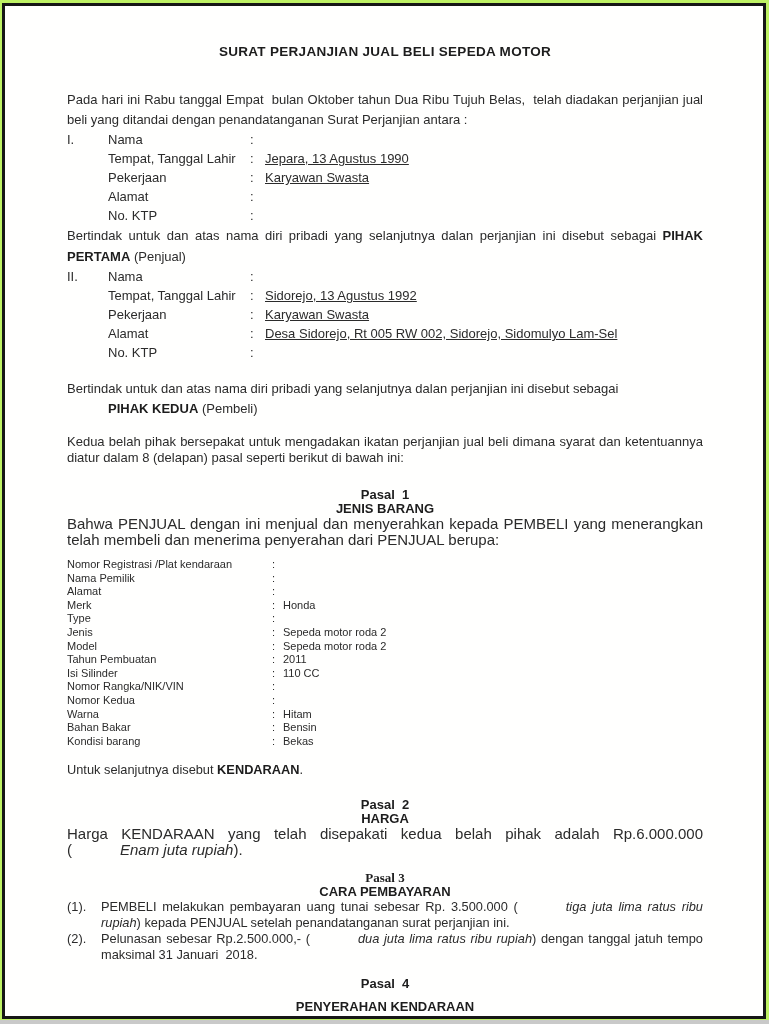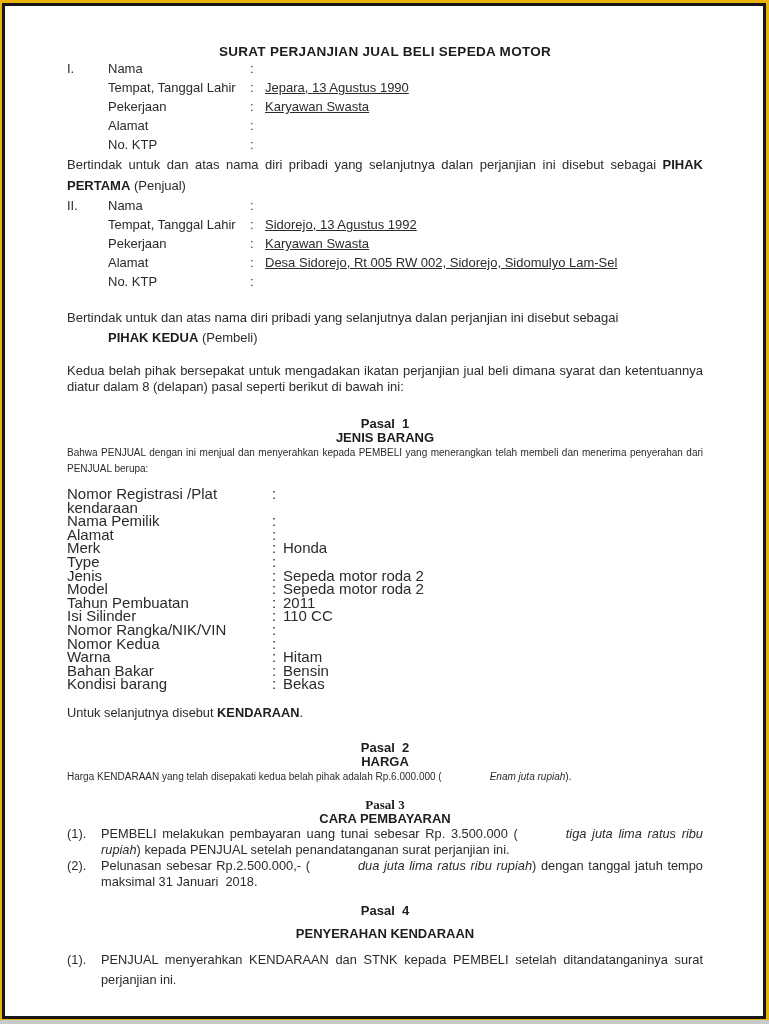--- a/index.html
+++ b/index.html
@@ -6,21 +6,21 @@
   html, body { background: #ffffff; }
   body {
     width: 769px; height: 1024px;
     font-family: "Liberation Sans", sans-serif;
     color: #2b2b2b;
     overflow: hidden;
     position: relative;
   }
   .page {
     position: absolute; inset: 0;
-    background: #eab308;
+    background: #bef264;
   }
   .frame {
     position: absolute;
     top: 3px; left: 2px; right: 3px; bottom: 5px;
     border: 3px solid #161616;
     background: #fffffe;
     overflow: hidden;
   }
   .bottom-strip {
     position: absolute; left: 0; right: 0; bottom: 0; height: 4px;
@@ -73,30 +73,30 @@
     text-align: center;
     font-weight: bold;
     color: #1d1d1d;
     font-size: 13px;
     line-height: 14px;
     white-space: pre-wrap;
   }
   .pasal1-head { margin-top: 23px; }
   .pasal-body {
     line-height: 15.5px;
-    font-size: 10px;
+    font-size: 15px;
     text-align: justify;
     white-space: pre-wrap;
   }
   .vlist { margin-top: 11px; }
   .vrow {
     display: grid;
     grid-template-columns: 205px 11px 1fr;
     line-height: 13.6px;
-    font-size: 15px;
+    font-size: 11px;
     white-space: pre-wrap;
   }
   .untuk { margin-top: 14px; line-height: 15px; font-size: 12.8px; white-space: pre-wrap; }
   .pasal2-head { margin-top: 21px; }
   .pasal3-head { margin-top: 14px; font-family: Liberation Serif, serif; }
   .pasal4-head { margin-top: 14px; }
   .pasal4-sub  { margin-top: 9px; }
   .items { }
   .item {
     display: grid;
@@ -111,20 +111,21 @@
 </style>
 </head>
 <body>
 
 <div class="page">
   <div class="frame">
     <div class="content">
 
       <div class="title">SURAT PERJANJIAN JUAL BELI SEPEDA MOTOR</div>
 
+      <p class="intro">Pada hari ini Rabu tanggal Empat  bulan Oktober tahun Dua Ribu Tujuh Belas,  telah diadakan perjanjian jual beli yang ditandai dengan penandatanganan Surat Perjanjian antara :</p>
 
       <div class="party">
         <div class="prow">
           <span class="num">I.</span>
           <span class="lbl">Nama</span>
           <span class="col">:</span>
           <span class="val"></span>
         </div>
         <div class="prow">
           <span class="num"></span>

